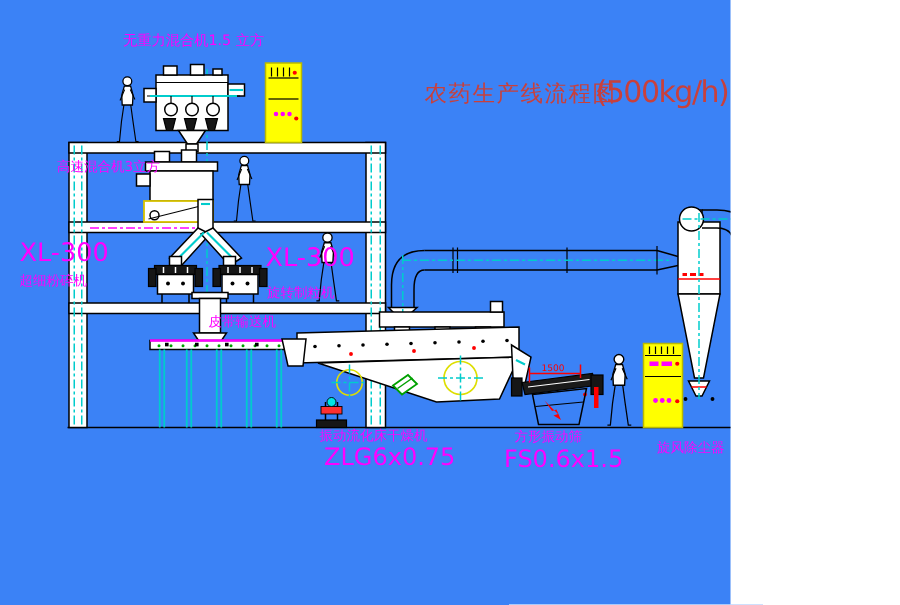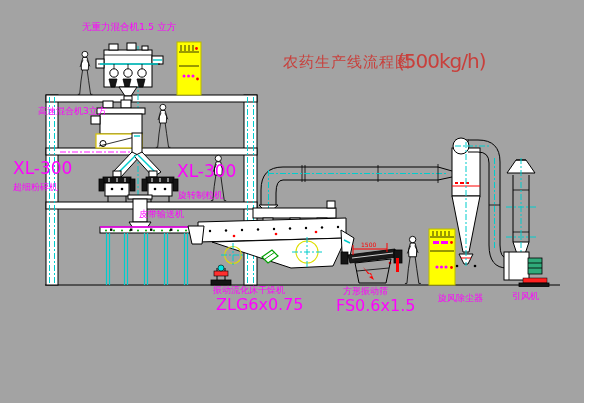--- a/index.html
+++ b/index.html
@@ -1,16 +1,16 @@
 <!DOCTYPE html>
 <html><head>
 <meta charset="utf-8">
 <style>
   html,body{margin:0;padding:0;background:#fff;}
-  #stage{position:relative;width:584px;height:403px;background:#a3a3a3;overflow:hidden;
+  #stage{position:relative;width:487px;height:403px;background:#3b82f6;overflow:hidden;
          font-family:"DejaVu Sans",sans-serif;}
   svg{position:absolute;left:0;top:0;}
   .k  {stroke:#000;fill:none;stroke-width:1;}
   .kt {stroke:#000;fill:none;stroke-width:.8;}
   .kw {stroke:#000;fill:#fff;stroke-width:1;}
   .kb {stroke:#000;fill:#161616;stroke-width:.8;}
   .cy {stroke:#00cccc;fill:none;stroke-width:1.4;}
   .cyd{stroke:#00cccc;fill:none;stroke-width:1;stroke-dasharray:6 2 2 2;}
   .mgd{stroke:#ff00ff;fill:none;stroke-width:.9;stroke-dasharray:6 2 2 2;}
   .rd {fill:#ff0000;}

